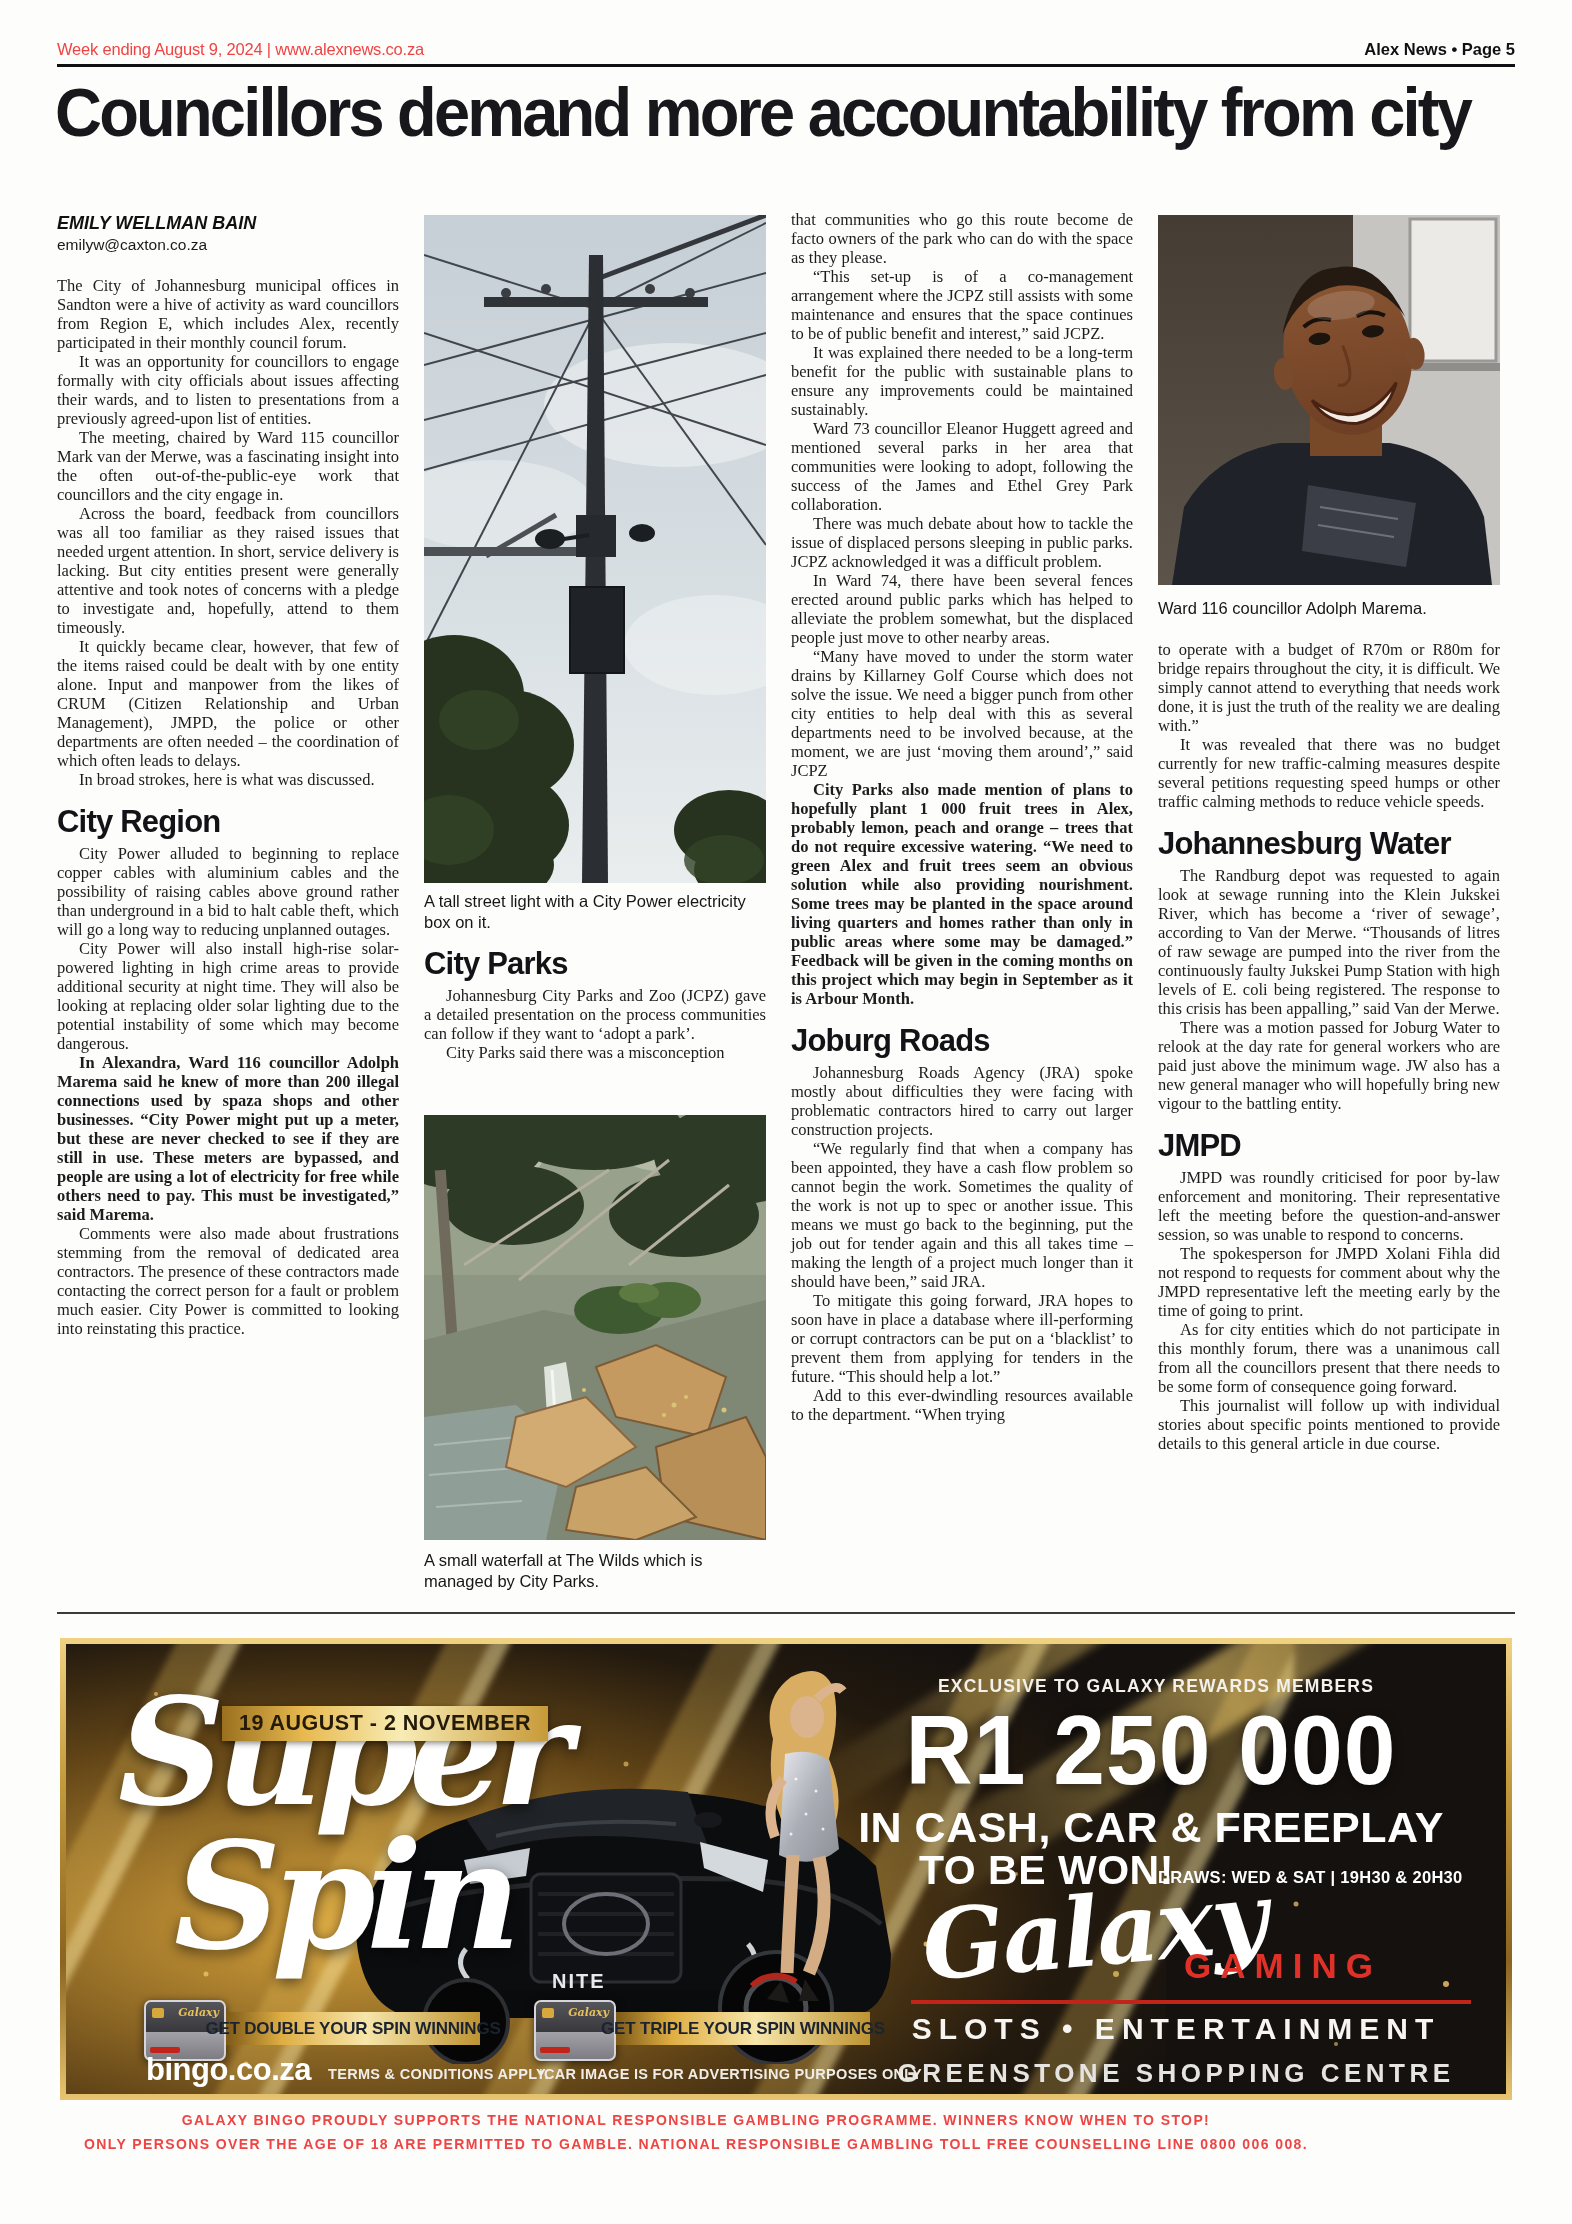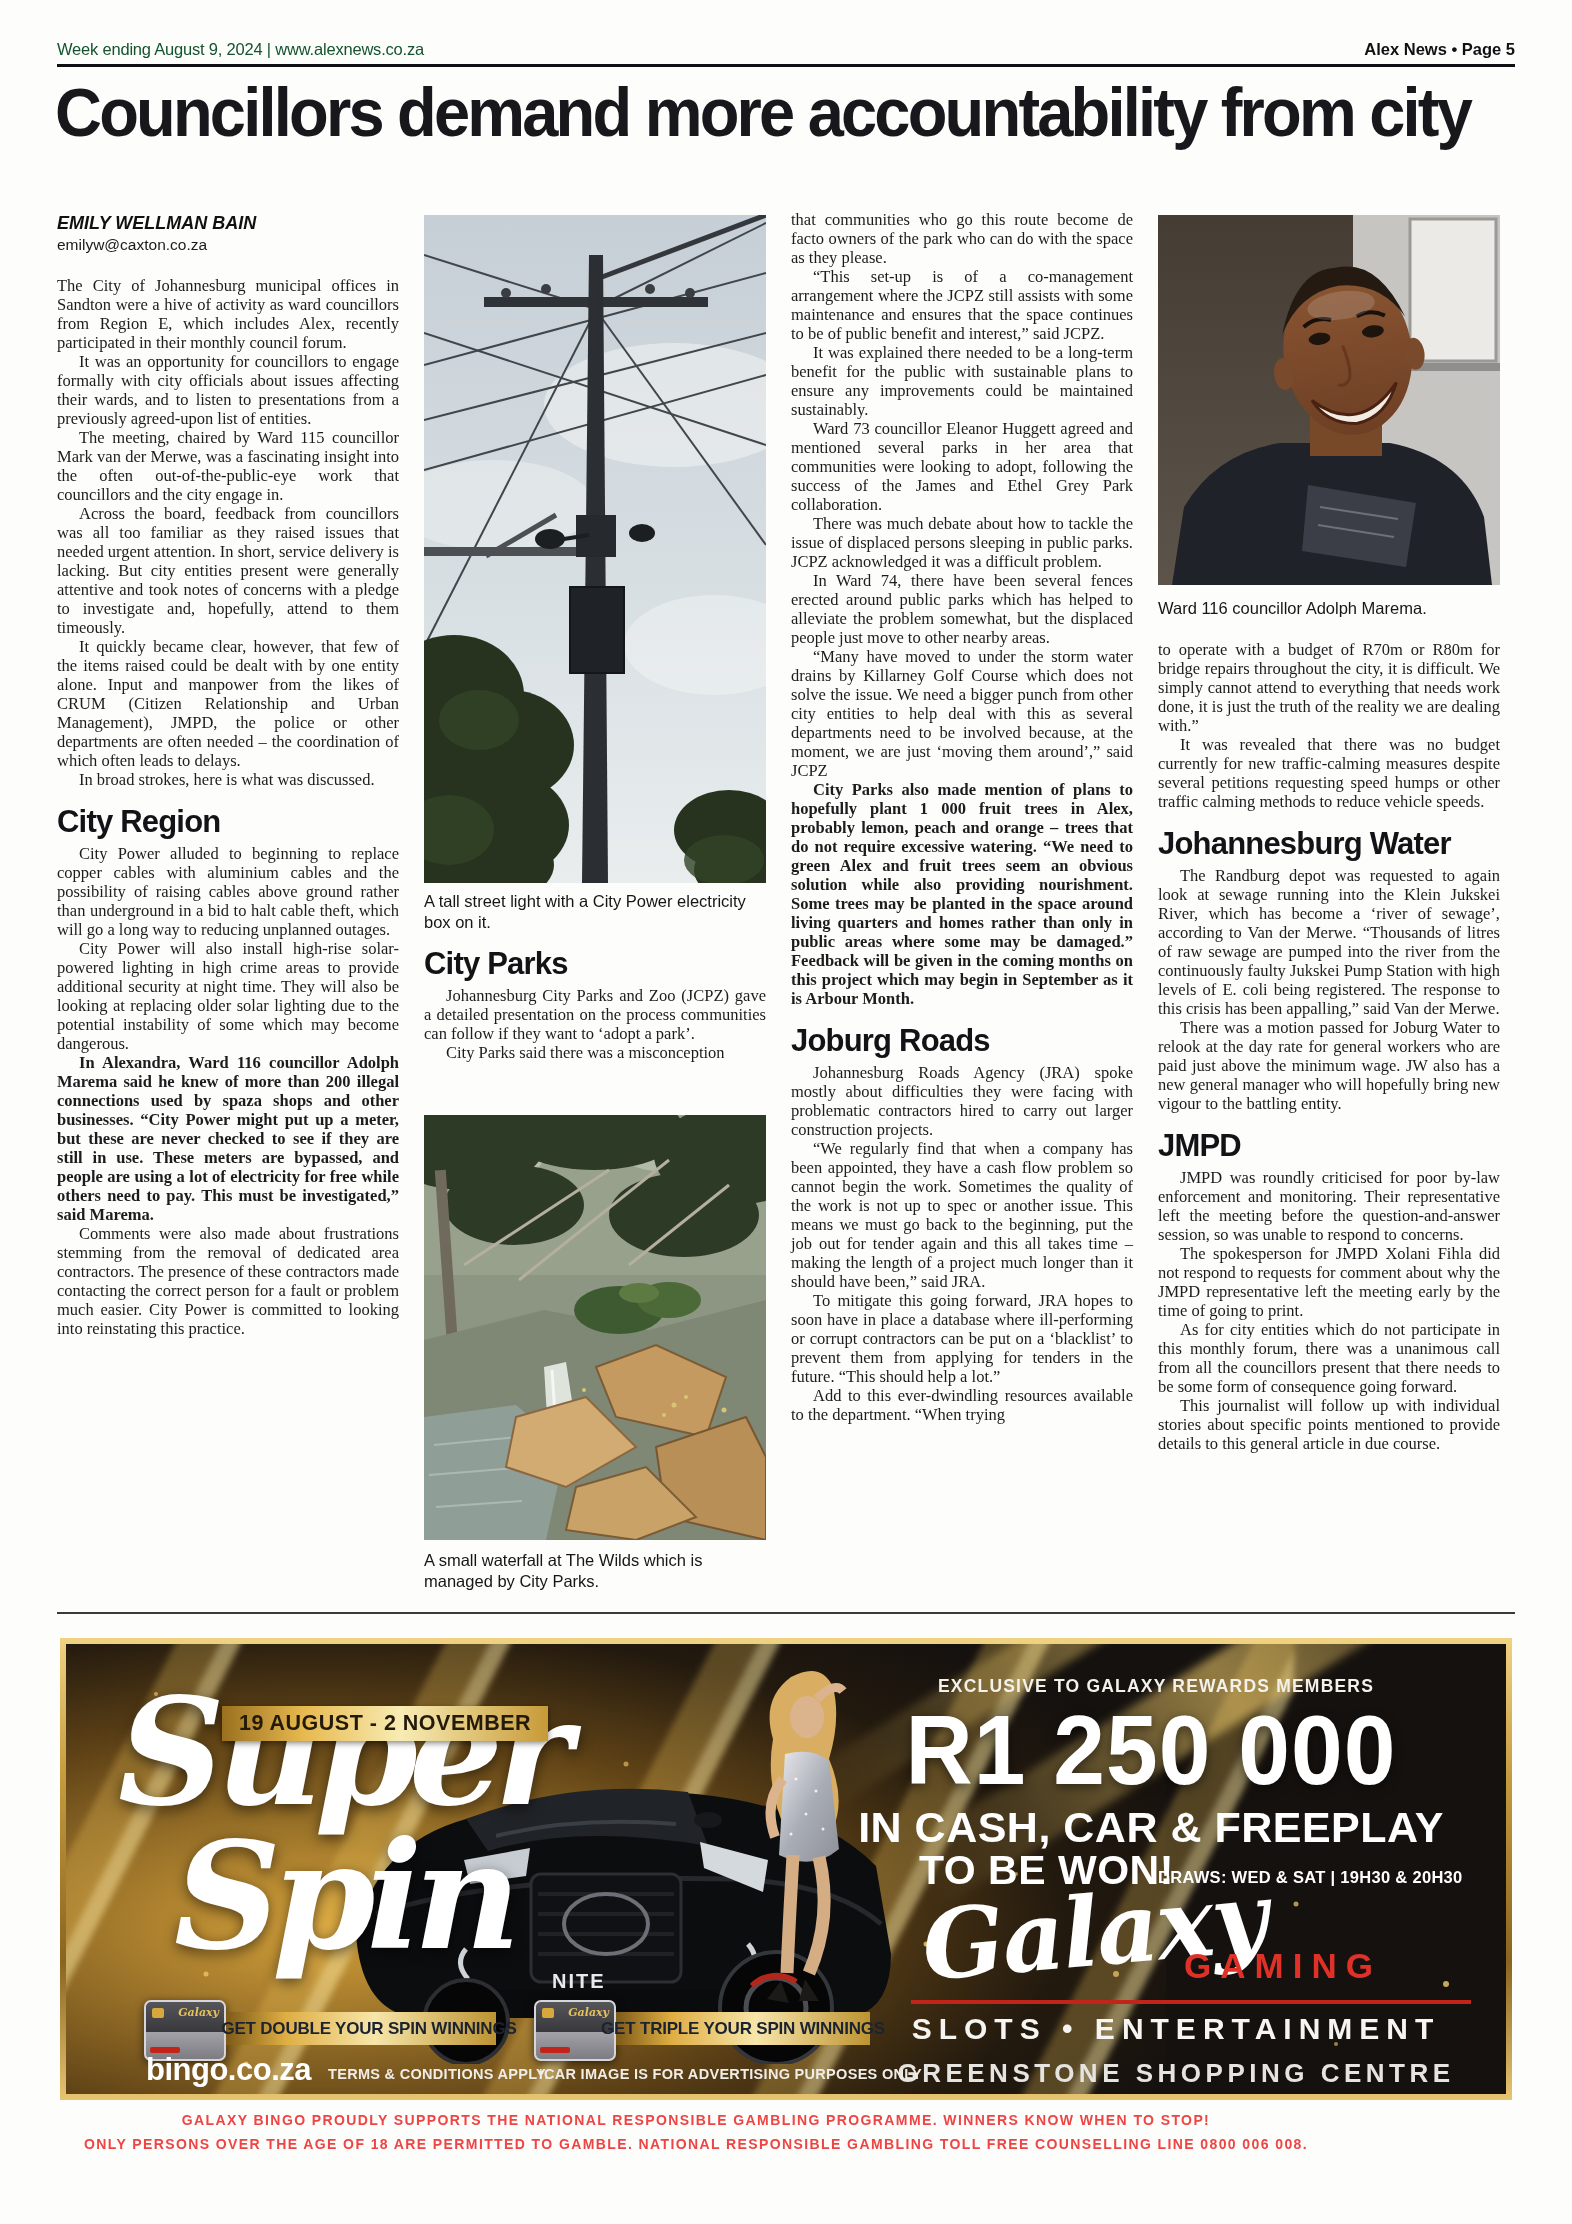--- a/index.html
+++ b/index.html
@@ -1,21 +1,21 @@
 <!DOCTYPE html>
 <html><head>
 <meta charset="utf-8">
 <style>
   html,body{margin:0;padding:0;background:#e8e8e8;}
   .page{position:relative;width:1572px;height:2224px;background:#fdfdfb;margin:0 auto;overflow:hidden;
         font-family:"Liberation Serif",serif;color:#1c1c1f;}
   .abs{position:absolute;}
 
   
-  .mast-left{left:57px;top:40px;font-family:"Liberation Sans",sans-serif;font-size:16.5px;color:#14532d;letter-spacing:-0.2px;}
+  .mast-left{left:57px;top:40px;font-family:"Liberation Sans",sans-serif;font-size:16.5px;color:#ef4444;letter-spacing:-0.2px;}
   .mast-right{right:57px;top:40px;font-family:"Liberation Sans",sans-serif;font-size:16.5px;font-weight:700;color:#101014;}
   .mast-rule{left:57px;top:64px;width:1458px;height:2.5px;background:#101014;}
 
   .headline{left:55px;top:74px;width:1462px;font-family:"Liberation Sans",sans-serif;font-weight:700;
             font-size:65px;letter-spacing:-2.8px;color:#17171c;white-space:nowrap;transform:scaleY(1.04);transform-origin:top left;}
 
   .byline-name{left:57px;top:213px;font-family:"Liberation Sans",sans-serif;font-style:italic;font-weight:700;font-size:18px;color:#111;}
   .byline-email{left:57px;top:236px;font-family:"Liberation Sans",sans-serif;font-size:15.5px;color:#1a1a1a;}
 
   
@@ -380,21 +380,21 @@
       <div class="ad-right gaming">GAMING</div>
       <div class="redline"></div>
       <div class="ad-right slots">SLOTS • ENTERTAINMENT</div>
       <div class="ad-right greenstone">GREENSTONE SHOPPING CENTRE</div>
 
       <div class="gcard" style="left:78px;top:356px;">
         <div class="chip"></div>
         <div class="gname">Galaxy</div>
         <div class="rstrip"></div>
       </div>
-      <div class="goldbar" style="left:160px;top:368px;padding-left:16px;">GET DOUBLE YOUR SPIN WINNINGS</div>
+      <div class="goldbar" style="left:160px;top:368px;">GET DOUBLE YOUR SPIN WINNINGS</div>
       <div class="gcard" style="left:468px;top:356px;">
         <div class="chip"></div>
         <div class="gname">Galaxy</div>
         <div class="rstrip"></div>
       </div>
       <div class="goldbar" style="left:550px;top:368px;">GET TRIPLE YOUR SPIN WINNINGS</div>
 
       <div class="bingo">bingo.co.za</div>
       <div class="terms">TERMS &amp; CONDITIONS APPLY.</div>
       <div class="cardisc">*CAR IMAGE IS FOR ADVERTISING PURPOSES ONLY</div>

